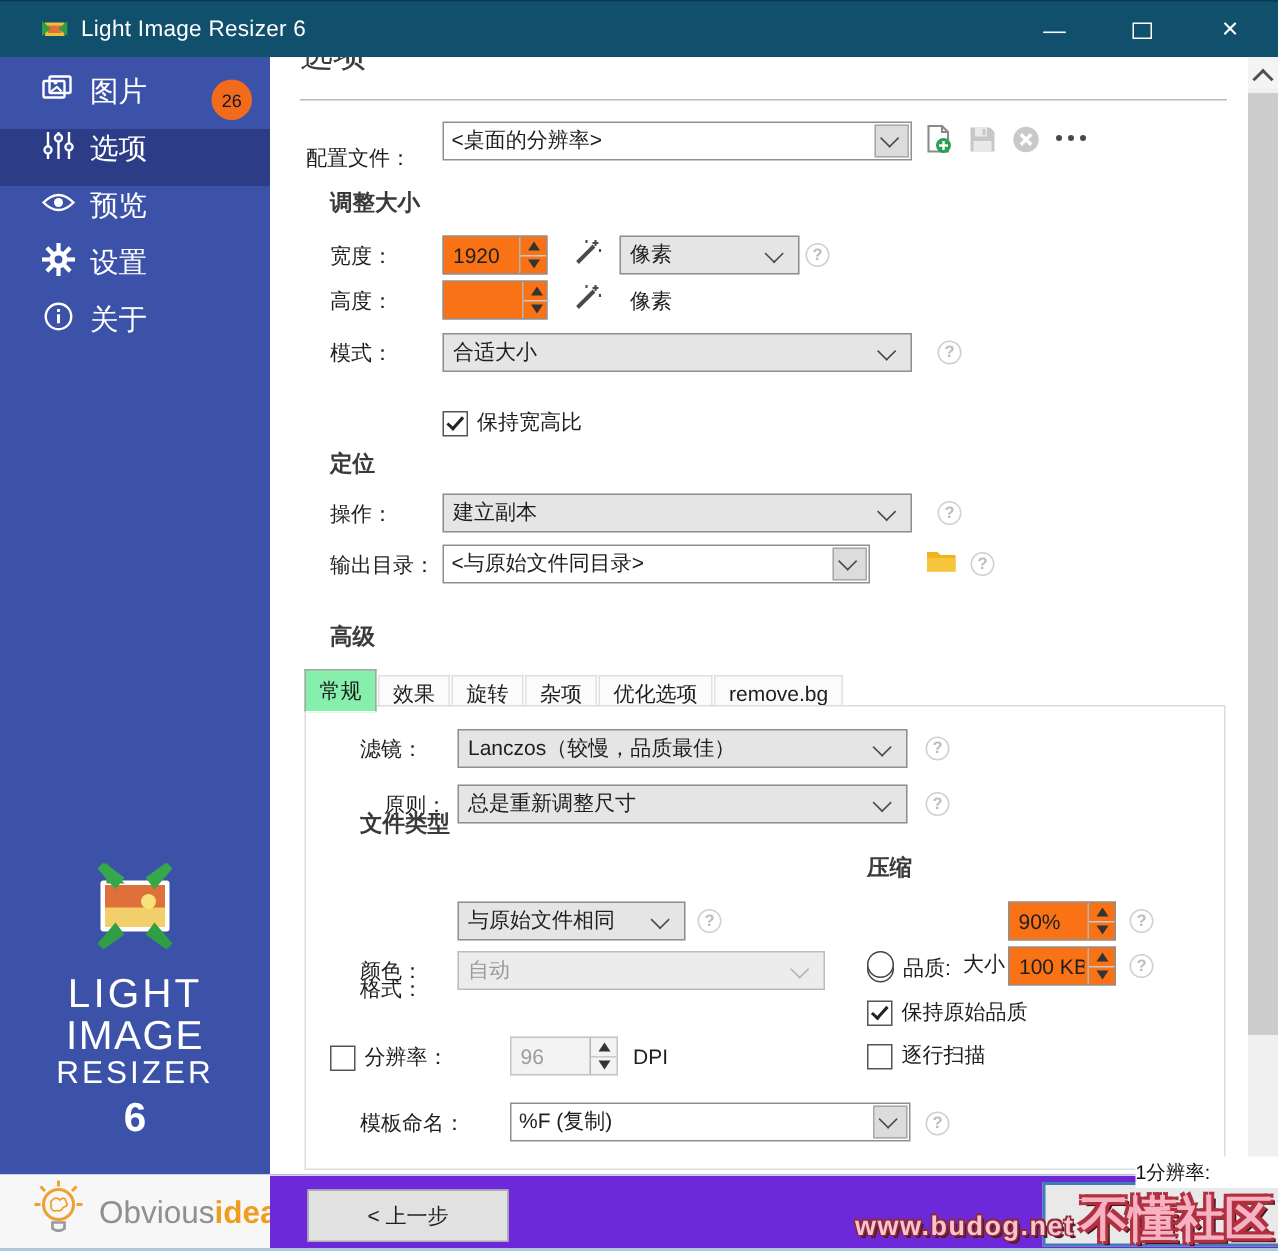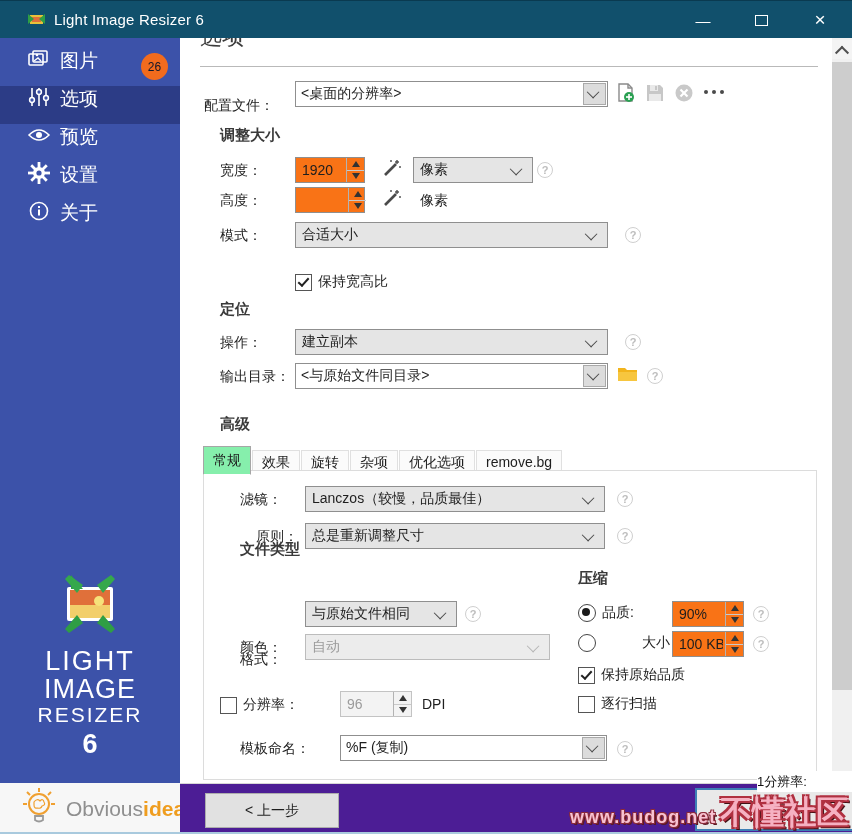--- a/index.html
+++ b/index.html
@@ -78,21 +78,21 @@
   .tabstrip{display:flex;align-items:flex-end;}
   .tab{font-size:14px;color:#1e1e1e;padding:3px 9px 4px 9px;border:1px solid #e0e0e0;border-bottom:none;background:#fbfbfb;margin-right:1px;height:17px;line-height:17px;}
   .tab.active{background:#86efac;border:1px solid #a6a6a6;border-bottom:1px solid #fff;height:20px;line-height:20px;position:relative;z-index:2;}
   .panel{border:1px solid #dcdcdc;background:#fff;}
   
   .scrollbar{position:absolute;left:832px;top:38px;width:20px;height:745px;background:#f0f0f0;}
   .sb-up{position:absolute;left:0;top:2px;width:20px;height:19px;background:#f4f4f4;display:flex;align-items:center;justify-content:center;}
   .sb-chev{width:8px;height:8px;border-left:2px solid #505050;border-top:2px solid #505050;transform:rotate(45deg) translate(2px,2px);}
   .sb-thumb{position:absolute;left:0;top:24px;width:20px;height:628px;background:#cdcdcd;}
   
-  .footerbar{position:absolute;left:180px;top:783px;width:672px;height:51px;background:#4c1d95;border-top:1px solid #d7d7d7;box-sizing:border-box;}
+  .footerbar{position:absolute;left:180px;top:783px;width:672px;height:51px;background:#6d28d9;border-top:1px solid #d7d7d7;box-sizing:border-box;}
   .btn{background:#e1e1e1;border:1px solid #adadad;font-size:14px;color:#1e1e1e;display:flex;align-items:center;justify-content:center;box-sizing:border-box;}
   .btn-next{border:2px solid #3d7fb5;background:#e9e9e9;}
   .tooltip{position:absolute;left:757px;top:771px;width:95px;height:21px;background:#fff;font-size:13px;color:#111;display:flex;align-items:center;}
   
   .watermark{position:absolute;left:570px;top:791px;white-space:nowrap;display:flex;align-items:baseline;z-index:50;}
   .wm-site{font-size:18px;font-weight:bold;color:#f8c3d2;letter-spacing:1px;
     text-shadow:-1px -1px 0 #8c2a3a,1px -1px 0 #8c2a3a,-1px 1px 0 #8c2a3a,1px 1px 0 #8c2a3a,2px 2px 0 #5a1a22;}
   .wm-comm{font-size:32px;font-weight:bold;color:#f6b1c2;margin-left:4px;
     text-shadow:-2px -2px 0 #b03040,2px -2px 0 #b03040,-2px 2px 0 #b03040,2px 2px 0 #b03040,3px 3px 0 #401014;}
   .bottom-line{position:absolute;left:0;top:832px;width:852px;height:2px;background:#a9cade;}
@@ -330,21 +330,21 @@
   <div class="abs heading" style="left:40px;top:262px;">定位</div>
 
   <div class="abs lbl" style="left:40px;top:296px;">操作：</div>
   <div class="abs combo" style="left:115px;top:291px;width:313px;">
     <span class="txt">建立副本</span>
     <span class="chev"></span>
   </div>
   <span class="abs help" style="left:445px;top:296px;"></span>
 
   <div class="abs lbl" style="left:40px;top:330px;">输出目录：</div>
-  <div class="abs combo-edit" style="left:115px;top:325px;width:313px;">
+  <div class="abs combo-edit" style="left:115px;top:325px;width:285px;">
     <span class="txt">&lt;与原始文件同目录&gt;</span>
     <span class="drop-btn">
         <span class="chev"></span>
       </span>
   </div>
   <span class="abs" style="left:437px;top:327px;">
     <svg width="21" height="17" viewBox="0 0 21 17">
       <path d="M1 3 h7 l2 2 h10 v11 h-19 z" fill="#f2b41c"></path>
       <path d="M1 7 h19 v9 h-19 z" fill="#f7c63f"></path>
     </svg>
@@ -380,21 +380,21 @@
   <div class="abs heading" style="left:60px;top:502px;">文件类型</div>
   <div class="abs heading" style="left:398px;top:531px;">压缩</div>
 
   <div class="abs lbl" style="left:60px;top:568px;margin-top:45px;">格式：</div>
   <div class="abs combo" style="left:125px;top:563px;width:152px;">
     <span class="txt">与原始文件相同</span>
     <span class="chev"></span>
   </div>
   <span class="abs help" style="left:285px;top:568px;"></span>
 
-  <div class="abs check-row" style="left:398px;top:566px;">
+  <div class="abs check-row" style="left:398px;top:599px;">
     <span class="radio on"></span>
     <span class="lbl">品质:</span>
   </div>
   <div class="abs spin" style="left:492px;top:563px;width:72px;">
     <input value="90%" style="">
     <span class="spin-btns">
         <span class="spin-up">
           <span class="tri-up"></span>
         </span>
         <span class="spin-dn">

